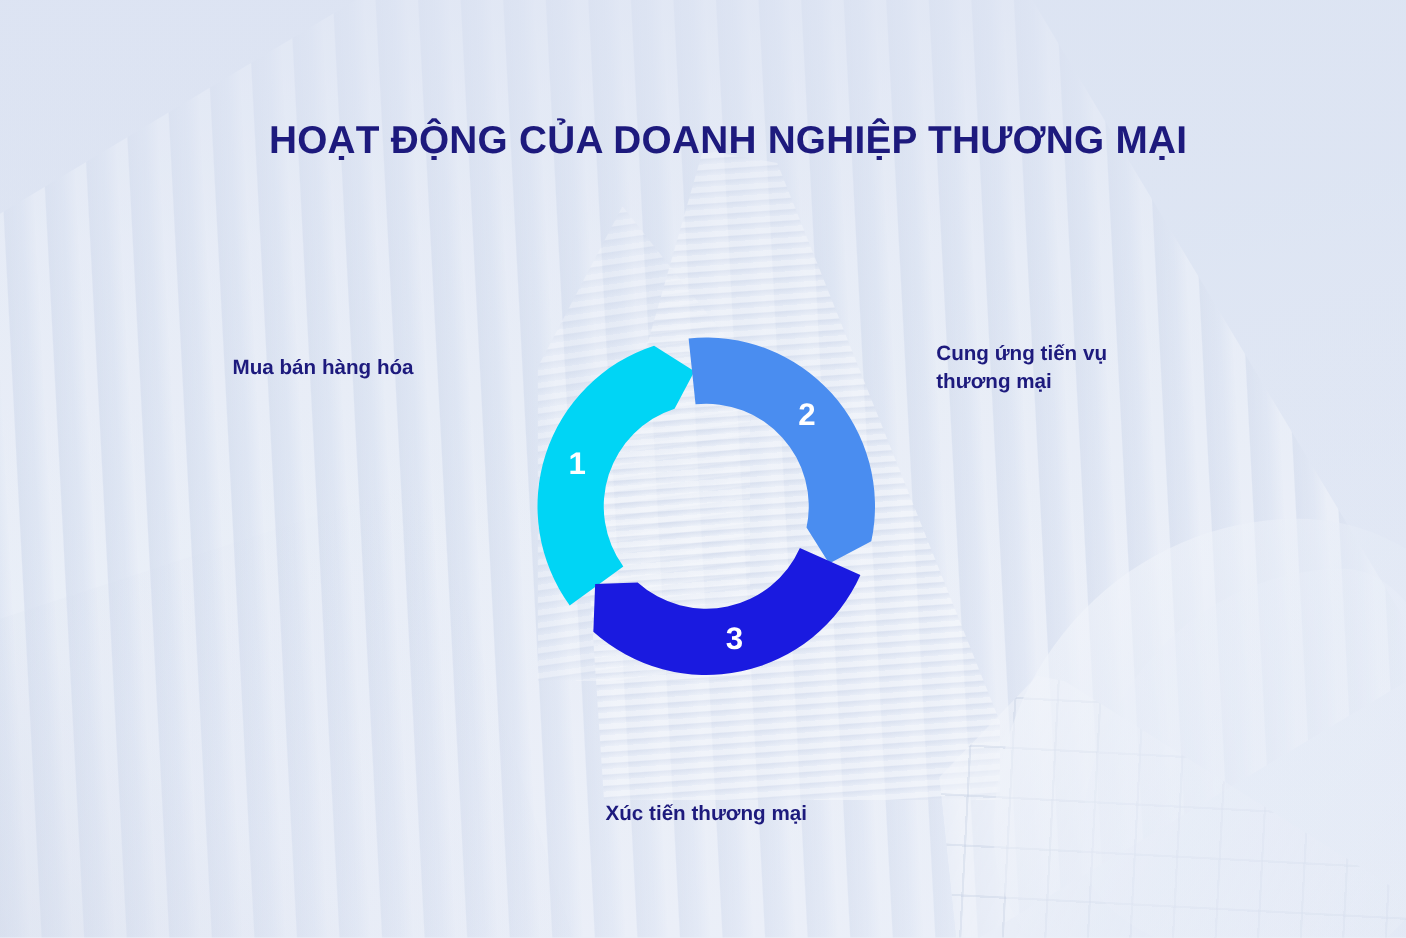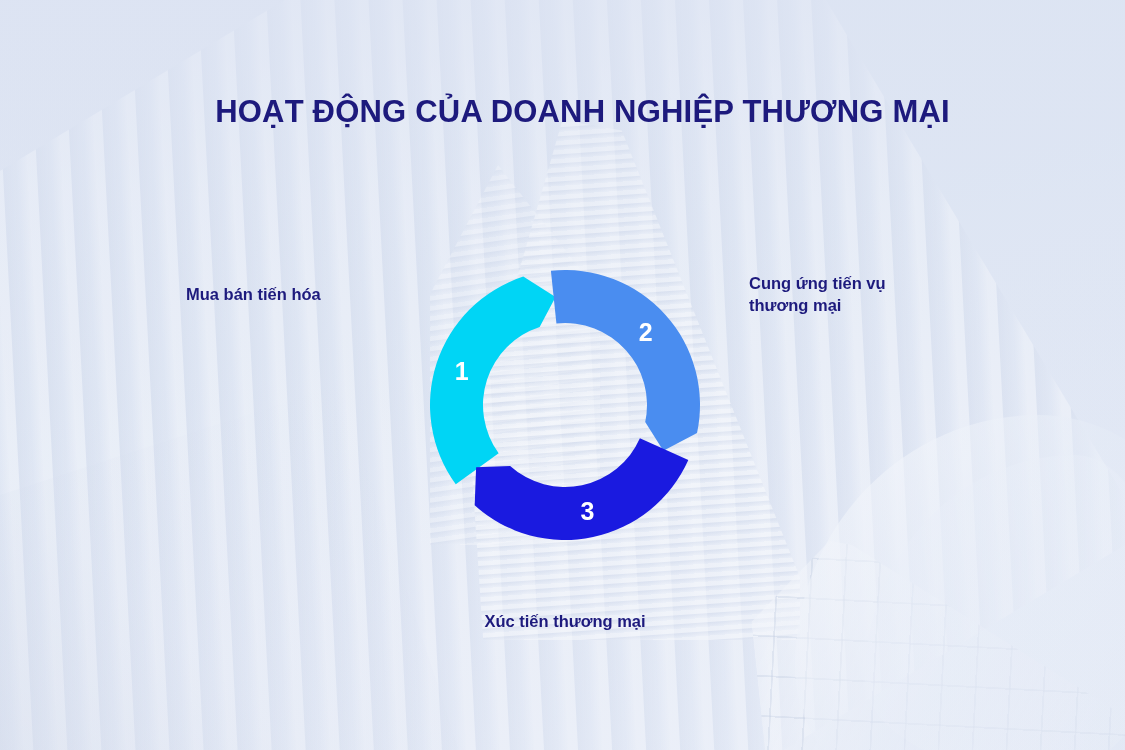--- a/index.html
+++ b/index.html
@@ -187,21 +187,21 @@
     text-align: left;
   }
   #label-2 {
     left: 749px;
     top: 272px;
     width: 250px;
     text-align: left;
   }
   #label-3 {
     left: 400px;
-    top: 610px;
+    top: 640px;
     width: 330px;
     text-align: center;
   }
 </style>
 </head>
 <body>
 
 <div id="slide">
 
   <div class="bg-layer">
@@ -235,21 +235,21 @@
 
       <path d="M 293.33 224.91 A 135 135 0 0 1 79.67 270.32 L 81.12 232.23 L 115.13 230.94 A 82 82 0 0 0 244.91 203.35 Z" fill="#1a1ae0"></path>
         </g>
 
     <text class="seg-number" x="66.81" y="136.47">1</text>
         <text class="seg-number" x="250.63" y="97.40">2</text>
         <text class="seg-number" x="192.56" y="276.13">3</text>
       </svg>
   </div>
 
-  <div class="label" id="label-1">Mua bán tiến hóa</div>
+  <div class="label" id="label-1">Mua bán hàng hóa</div>
 
   <div class="label" id="label-2">
     <div>Cung ứng tiến vụ</div>
     <div>thương mại</div>
   </div>
 
   <div class="label" id="label-3">Xúc tiến thương mại</div>
 
 </div>
 

